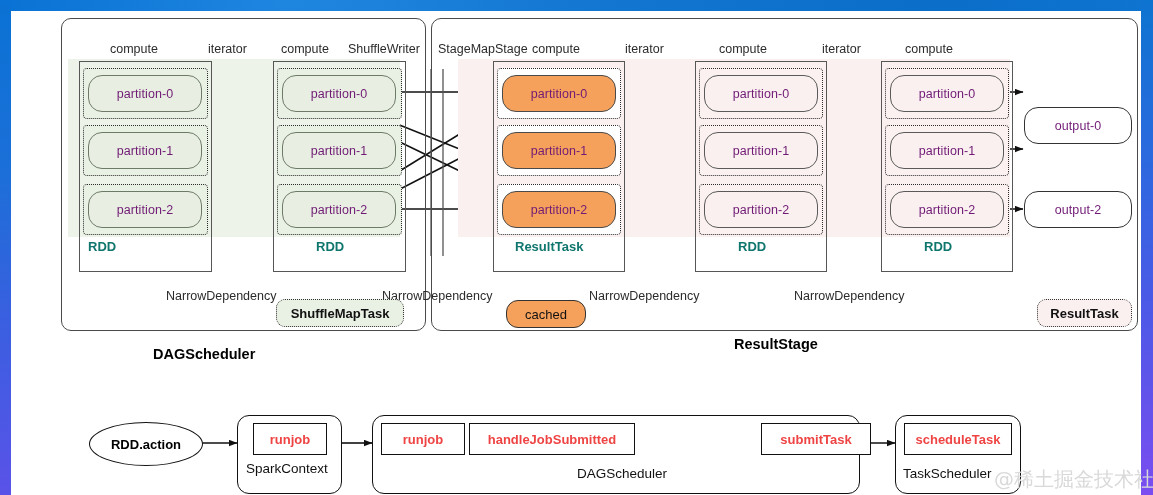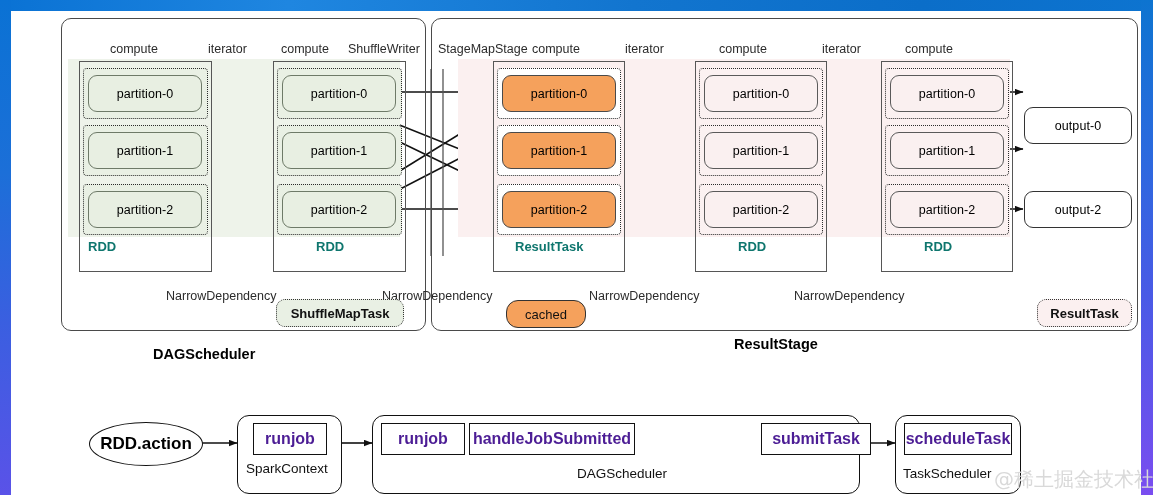--- a/index.html
+++ b/index.html
@@ -25,22 +25,22 @@
   
   .band{position:absolute;border:1.7px dotted #2b2b2b;border-radius:4px;}
   .band.green{background:#e9f0e4;}
   .band.orange{background:#ffffff;}
   .band.pink{background:#fbf1f1;}
 
   
   .tint{position:absolute;}
 
   
-  .pill{position:absolute;border-radius:9px;display:flex;align-items:center;justify-content:center;
-        font-size:12.5px;color:#000000;letter-spacing:.1px;}
+  .pill{position:absolute;border-radius:14px;display:flex;align-items:center;justify-content:center;
+        font-size:12.5px;color:#701a75;letter-spacing:.1px;}
   .pill.green{background:#e8efe2;border:1.4px solid #6e7a68;}
   .pill.orange{background:#f5a15c;border:1.4px solid #4a4a4a;}
   .pill.pink{background:#faf0f0;border:1.4px solid #5a5a5a;}
   .pill.plain{background:#ffffff;border:1.5px solid #333;}
 
   
   .toplabel{position:absolute;font-size:12.5px;color:#2b2b2b;white-space:nowrap;}
   .rddname{position:absolute;font-size:13px;font-weight:bold;color:#0f766e;white-space:nowrap;}
   .deplabel{position:absolute;font-size:12.5px;color:#2b2b2b;white-space:nowrap;}
   .stagename{position:absolute;font-size:14.5px;font-weight:bold;color:#000;white-space:nowrap;}
@@ -50,25 +50,25 @@
          font-size:13px;font-weight:bold;color:#111;white-space:nowrap;border-radius:9px;}
   .badge.dotted-green{background:#e9f0e4;border:1.8px dotted #333;}
   .badge.dotted-pink{background:#fbf0f0;border:1.8px dotted #333;}
   .badge.cached{background:#f5a15c;border:1.4px solid #333;border-radius:12px;font-weight:normal;font-size:13px;}
 
   
   svg.overlay{position:absolute;left:0;top:0;width:1130px;height:484px;pointer-events:none;}
 
   
   .ellipse{position:absolute;border:1.7px solid #111;border-radius:50%;
-        display:flex;align-items:center;justify-content:center;font-size:17px;font-weight:bold;color:#000;background:#fff;}
+        display:flex;align-items:center;justify-content:center;font-size:13px;font-weight:bold;color:#000;background:#fff;}
   .group{position:absolute;border:1.8px solid #111;border-radius:12px;background:#fff;}
   .gname{position:absolute;font-size:13.5px;color:#111;white-space:nowrap;}
   .mbox{position:absolute;border:1.7px solid #111;background:#fff;
-        display:flex;align-items:center;justify-content:center;font-size:16px;font-weight:bold;color:#4c1d95;white-space:nowrap;}
+        display:flex;align-items:center;justify-content:center;font-size:13px;font-weight:bold;color:#ef4444;white-space:nowrap;}
 
   .watermark{position:absolute;font-size:20px;color:#d9d9d9;white-space:nowrap;
         font-family:"DejaVu Sans",sans-serif;}
 </style>
 </head>
 <body>
 
 <div id="frame-top"></div>
 <div id="frame-left"></div>
 <div id="frame-right"></div>

